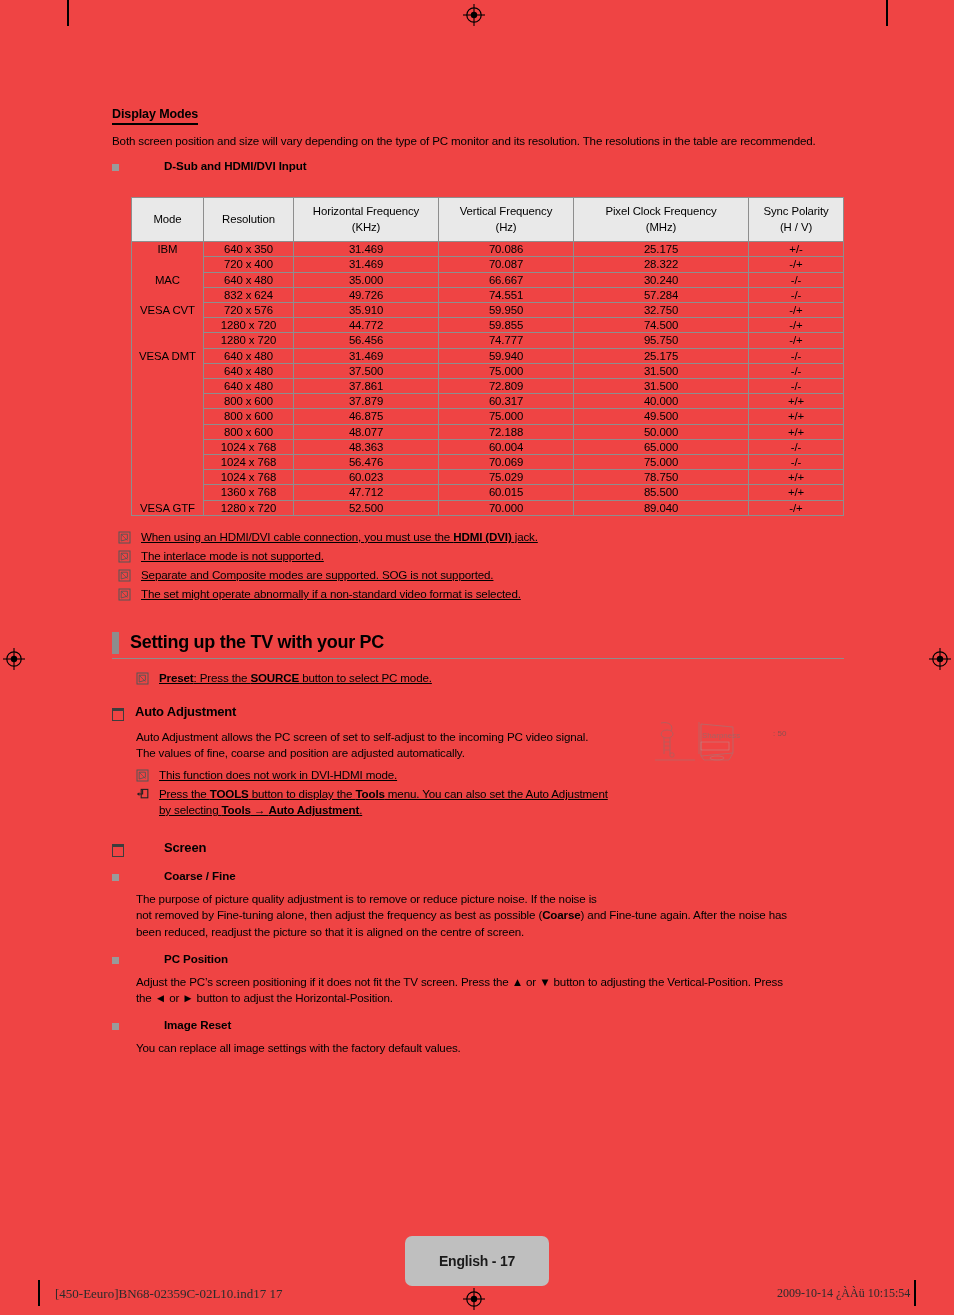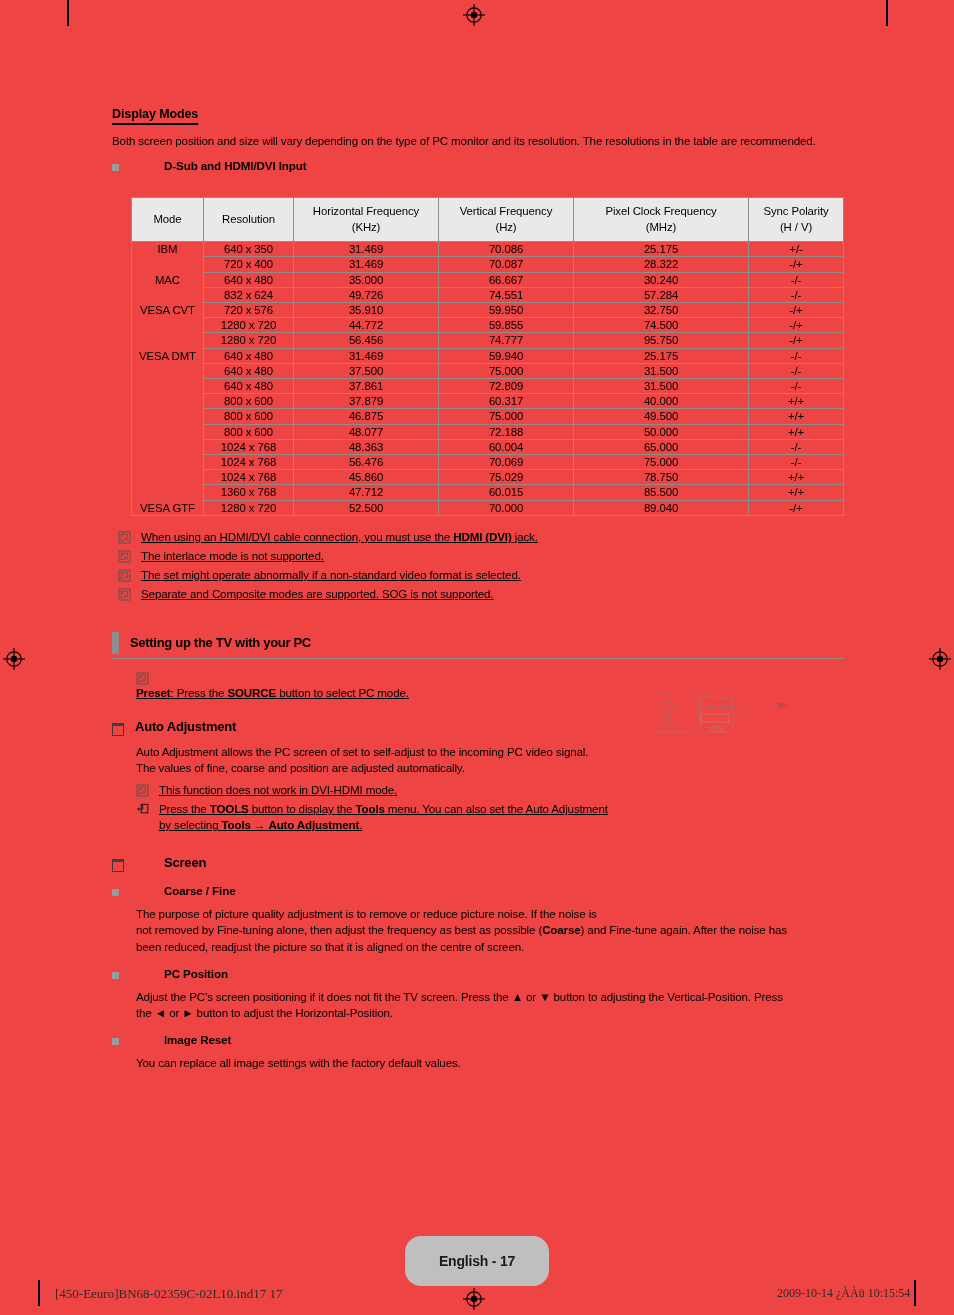--- a/index.html
+++ b/index.html
@@ -178,53 +178,53 @@
     align-items: center;
     margin-top: 30px;
   }
   .secbar .bar {
     width: 7px;
     height: 22px;
     background: #8d8d8d;
     flex: 0 0 auto;
   }
   .secbar .sectitle {
-    font-size: 13px;
+    font-size: 18px;
     font-weight: bold;
     letter-spacing: -0.3px;
     margin-left: 11px;
   }
   .secline {
     border-bottom: 1.3px solid #8d8d8d;
     margin-top: 4px;
   }
   .indent2 { margin-left: 24px; }
 
   b { font-weight: bold; }
 
   
   .illus {
     position: absolute;
     left: 655px;
-    top: 692px;
+    top: 720px;
     width: 160px;
     height: 52px;
     opacity: 0.62;
   }
   .illus svg { display: block; }
 
   
   .pagebadge {
     position: absolute;
     left: 405px;
     top: 1236px;
     width: 144px;
     height: 50px;
     background: #bfbfbf;
-    border-radius: 16px;
+    border-radius: 7px;
   }
   .pagebadge span {
     display: block;
     text-align: center;
     line-height: 50px;
     font-size: 14px;
     font-weight: bold;
     letter-spacing: -0.2px;
     color: #1a1a1a;
   }
@@ -454,21 +454,21 @@
             <td class="mode nb"></td>
             <td>1024 x 768</td>
             <td>56.476</td>
             <td>70.069</td>
             <td>75.000</td>
             <td>-/-</td>
           </tr>
           <tr>
             <td class="mode nb"></td>
             <td>1024 x 768</td>
-            <td>45.860</td>
+            <td>60.023</td>
             <td>75.029</td>
             <td>78.750</td>
             <td>+/+</td>
           </tr>
           <tr>
             <td class="mode nb"></td>
             <td>1360 x 768</td>
             <td>47.712</td>
             <td>60.015</td>
             <td>85.500</td>
@@ -507,42 +507,42 @@
         <span class="ntext">The interlace mode is not supported.</span>
       </div>
       <div class="noterow">
         <span class="noteicon">
           <svg viewBox="0 0 13 13" width="13" height="13">
             <rect x="1" y="1" width="11" height="11" fill="none" stroke="#555" stroke-width="1"></rect>
             <path d="M3.2 10 L3.2 3.2 L9.4 3.2 L9.4 8.2 Z" fill="none" stroke="#555" stroke-width="0.9"></path>
             <line x1="3.2" y1="3.2" x2="9.4" y2="9.6" stroke="#555" stroke-width="0.8"></line>
           </svg>
         </span>
-        <span class="ntext">The set might operate abnormally if a non-standard video format is selected.</span>
+        <span class="ntext">Separate and Composite modes are supported. SOG is not supported.</span>
       </div>
       <div class="noterow">
         <span class="noteicon">
           <svg viewBox="0 0 13 13" width="13" height="13">
             <rect x="1" y="1" width="11" height="11" fill="none" stroke="#555" stroke-width="1"></rect>
             <path d="M3.2 10 L3.2 3.2 L9.4 3.2 L9.4 8.2 Z" fill="none" stroke="#555" stroke-width="0.9"></path>
             <line x1="3.2" y1="3.2" x2="9.4" y2="9.6" stroke="#555" stroke-width="0.8"></line>
           </svg>
         </span>
-        <span class="ntext">Separate and Composite modes are supported. SOG is not supported.</span>
+        <span class="ntext">The set might operate abnormally if a non-standard video format is selected.</span>
       </div>
     </div>
 
     <div class="secbar">
       <span class="bar"></span>
       <span class="sectitle">Setting up the TV with your PC</span>
     </div>
     <div class="secline"></div>
 
     <div style="margin-top:11px; margin-left:24px;">
-      <div class="noterow" style="margin-top:0;flex-direction:column;">
+      <div class="noterow" style="margin-top:0;">
         <span class="noteicon">
           <svg viewBox="0 0 13 13" width="13" height="13">
             <rect x="1" y="1" width="11" height="11" fill="none" stroke="#555" stroke-width="1"></rect>
             <path d="M3.2 10 L3.2 3.2 L9.4 3.2 L9.4 8.2 Z" fill="none" stroke="#555" stroke-width="0.9"></path>
             <line x1="3.2" y1="3.2" x2="9.4" y2="9.6" stroke="#555" stroke-width="0.8"></line>
           </svg>
         </span>
         <span class="ntext"><b>Preset</b><span>: Press the </span><b>SOURCE</b><span> button to select PC mode.</span></span>
       </div>
     </div>

